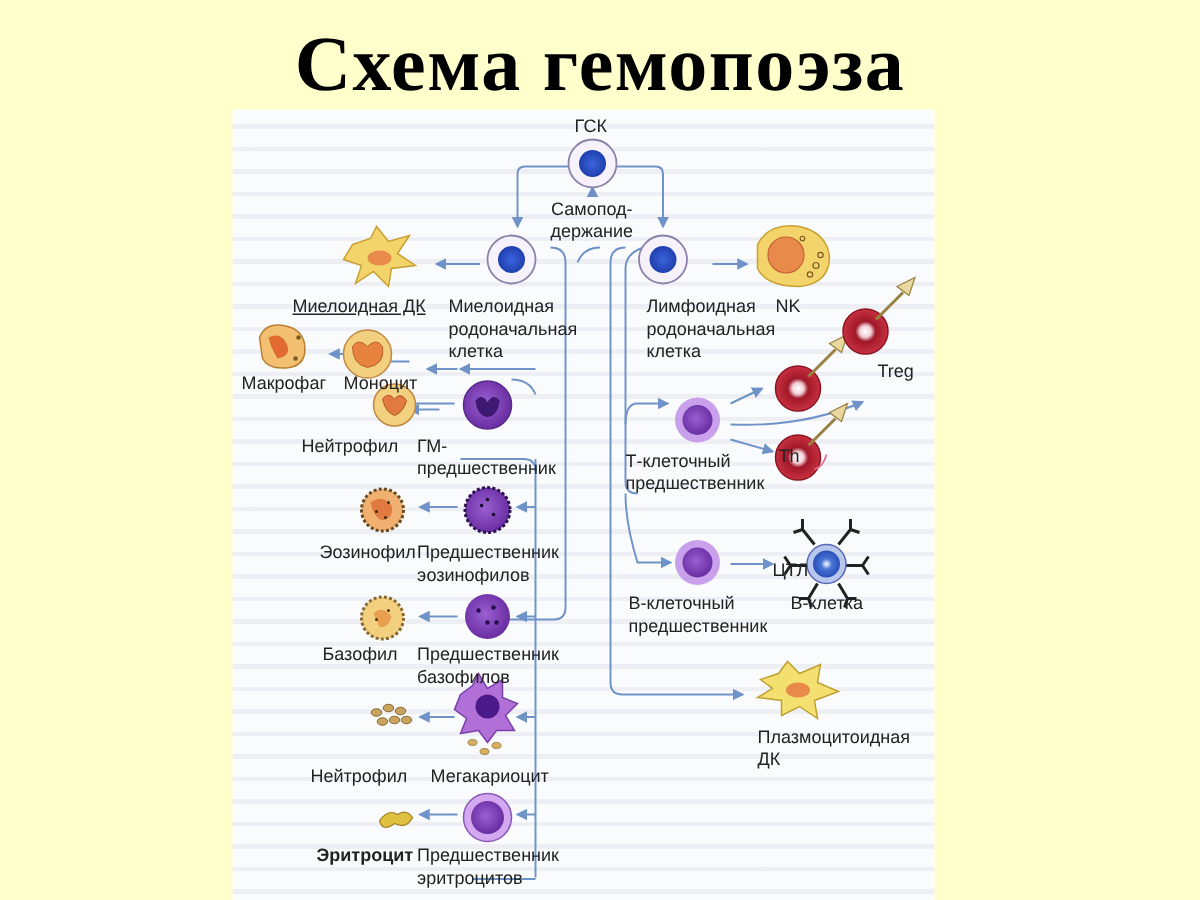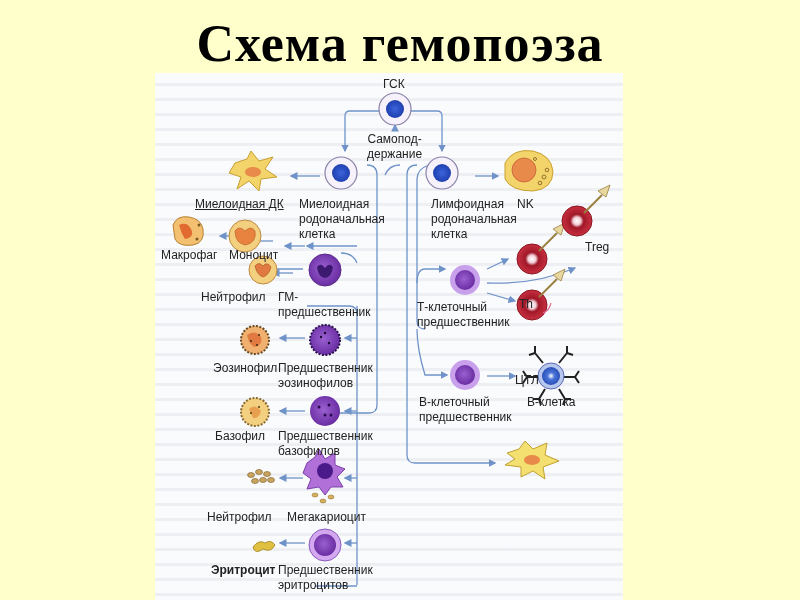--- a/index.html
+++ b/index.html
@@ -295,13 +295,15 @@
   <div class="lbl" style="left:123px;top:490px;white-space:pre;">Предшественник
 эритроцитов</div>
   <div class="lbl" style="left:262px;top:227px;white-space:pre;">Т-клеточный
 предшественник</div>
   <div class="lbl" style="left:364px;top:196px;margin-top:28px;">Th</div>
   <div class="lbl" style="left:430px;top:167px;">Treg</div>
   <div class="lbl" style="left:360px;top:256px;margin-top:44px;">ЦТЛ</div>
   <div class="lbl" style="left:264px;top:322px;white-space:pre;">В-клеточный
 предшественник</div>
   <div class="lbl" style="left:372px;top:322px;">В-клетка</div>
+  <div class="lbl" style="left:350px;top:411px;white-space:pre;">Плазмоцитоидная
+ДК</div>
 </div>
 
 </body></html>

